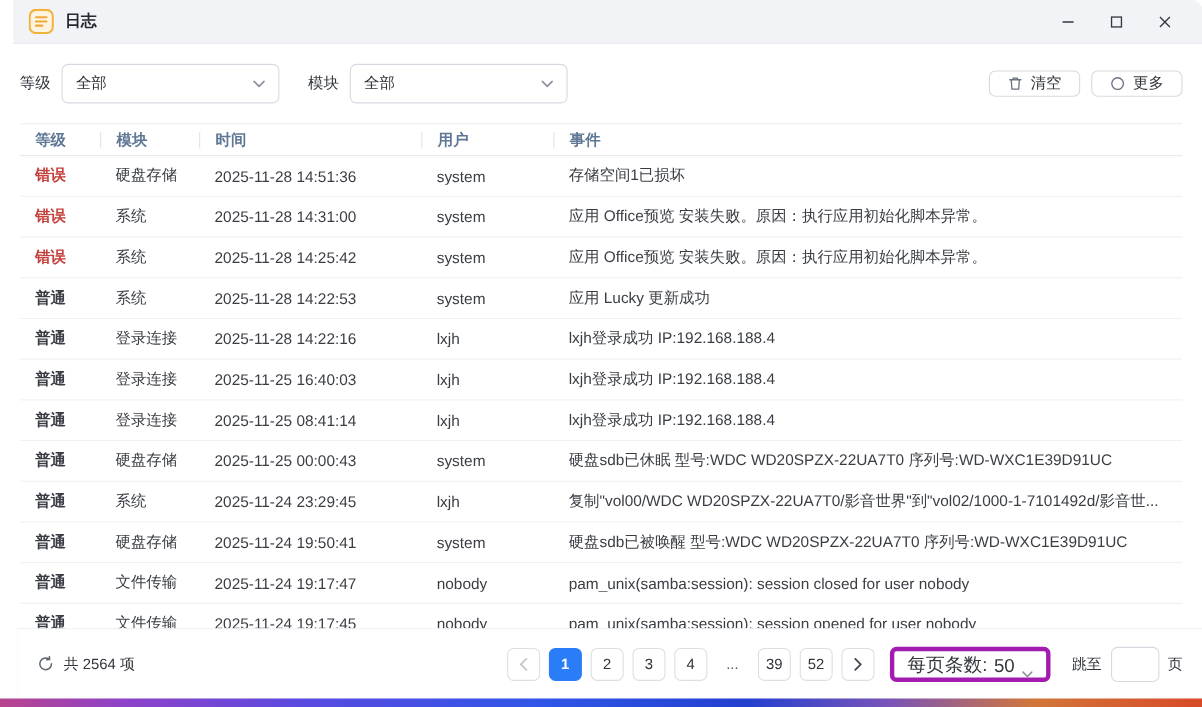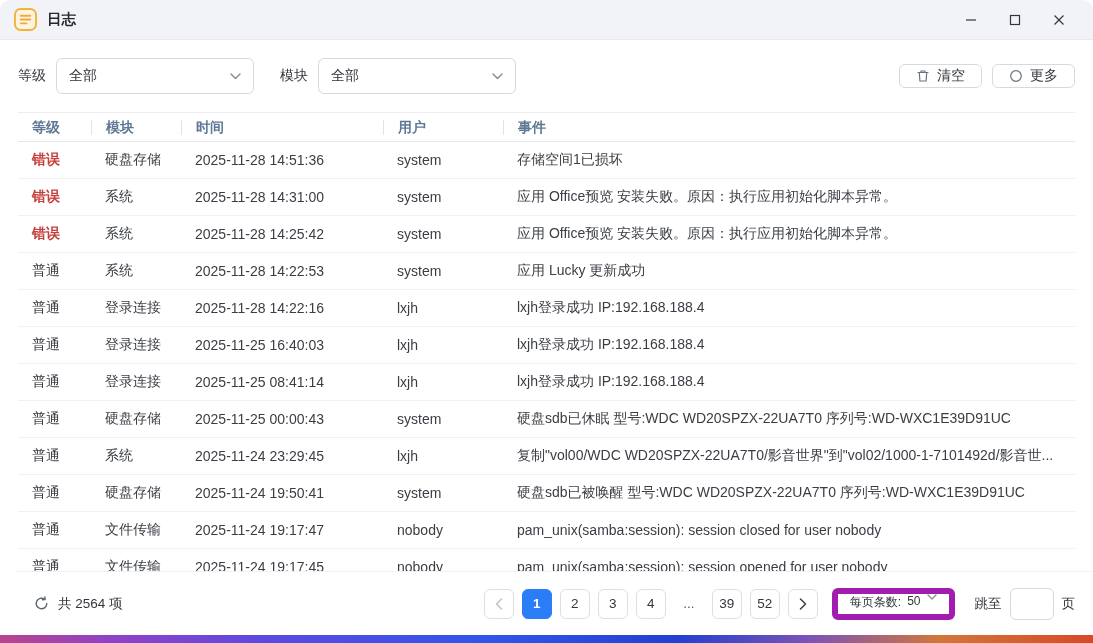--- a/index.html
+++ b/index.html
@@ -17,20 +17,21 @@
     overflow: hidden;
     position: relative;
   }
   
   .titlebar {
     height: 40px; flex: 0 0 40px;
     background: #f2f3f6;
     border-bottom: 1px solid #e9eaee;
     display: flex; align-items: center;
     padding: 0 12px 0 14px;
+    margin-left: 12px;
   }
   .app-icon { display: flex; margin-right: 10px; }
   .window-title { font-size: 14.5px; font-weight: 700; color: #25282e; }
   .win-controls { margin-left: auto; display: flex; align-items: center; }
   .win-btn {
     width: 44px; height: 40px; border: none; background: transparent;
     display: flex; align-items: center; justify-content: center; cursor: pointer;
   }
   
   .filterbar {
@@ -74,21 +75,21 @@
     display: grid;
     grid-template-columns: 73px 90px 202px 120px 1fr;
     height: 37px; align-items: center;
     border-bottom: 1px solid #f0f1f4;
     cursor: default;
   }
   .td {
     font-size: 14px; color: #3a3e44; padding-left: 14px;
     white-space: nowrap; overflow: hidden;
   }
-  .td.level { font-weight: 400; }
+  .td.level { font-weight: 700; }
   .td.level.error { color: #c5403d; font-weight: 600; }
   
   .footer {
     flex: 1 1 auto;
     display: flex; align-items: center;
     padding: 0 18px;
     background: #fff;
     box-shadow: 0 -1px 0 #f0f1f4;
     margin-left: 16px;
   }
@@ -100,23 +101,23 @@
     min-width: 30px; height: 30px; padding: 0 6px;
     border: 1px solid #dcdfe4; border-radius: 6px; background: #fff;
     font-size: 13.5px; color: #33373d; cursor: pointer;
     display: flex; align-items: center; justify-content: center;
     font-family: inherit;
   }
   .page.active { background: #2b7cf7; border-color: #2b7cf7; color: #fff; font-weight: 600; }
   .page.ellipsis { border: none; background: transparent; color: #565b62; }
   .page-size {
     margin-left: 14px; height: 32px;
-    border: 6px solid #a21caf; border-radius: 6px; background: #fff;
-    display: flex; align-items: flex-start; gap: 6px;
-    padding: 0 12px; font-size: 12px; color: #33373d; cursor: pointer;
+    border: 4px solid #a21caf; border-radius: 6px; background: #fff;
+    display: flex; align-items: flex-end; gap: 6px;
+    padding: 0 12px; font-size: 17px; color: #33373d; cursor: pointer;
   }
   .jump { margin-left: 20px; display: flex; align-items: center; gap: 8px; font-size: 13.5px; color: #33373d; }
   .jump input {
     width: 44px; height: 32px;
     border: 1px solid #d6dae0; border-radius: 6px;
     text-align: center; font-size: 13.5px; font-family: inherit; color: #33373d;
     outline: none;
   }
   
   .wallpaper-strip {

